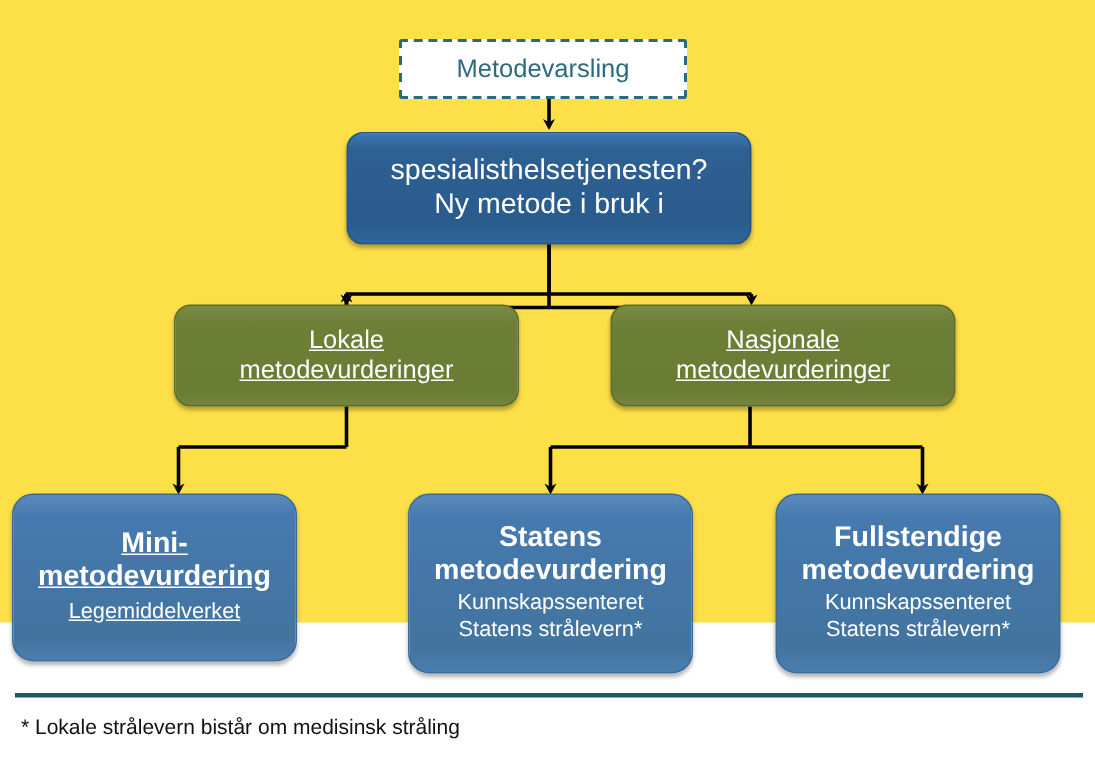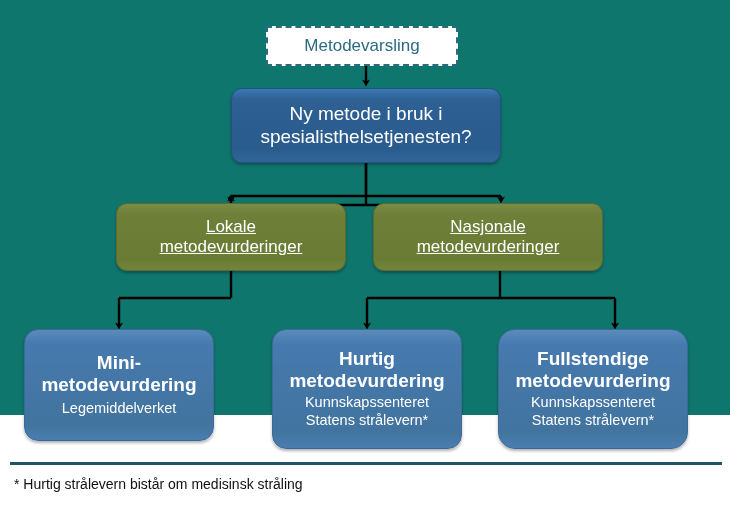--- a/index.html
+++ b/index.html
@@ -10,21 +10,21 @@
   body {
     width: 730px;
     height: 517px;
     font-family: "Liberation Sans", sans-serif;
     overflow: hidden;
   }
   #diagram {
     position: relative;
     width: 730px;
     height: 415px;
-    background: #0f766e;
+    background: #fde047;
   }
 
   
   #connectors {
     position: absolute;
     left: 0;
     top: 0;
     width: 730px;
     height: 517px;
     pointer-events: none;
@@ -74,33 +74,33 @@
     top: 203px;
     height: 68px;
     border-radius: 11px;
     background: linear-gradient(180deg, #7a8c46 0%, #6e7f38 16%, #6a7b34 84%, #73843c 100%);
     border: 1px solid #5d6c2d;
     box-shadow: 0 2px 3px rgba(0,0,0,0.30);
     font-size: 17px;
     text-decoration: underline;
   }
   .node-green.left  { left: 116px; width: 230px; }
-  .node-green.right { left: 373px; width: 230px; }
+  .node-green.right { left: 407px; width: 230px; }
 
   
   .node-blue {
     top: 329px;
     border-radius: 14px;
     background: linear-gradient(180deg, #5a8bbc 0%, #4679ae 13%, #42749f 86%, #4a7eb0 100%);
     border: 1px solid #3a6a97;
     box-shadow: 0 2px 3px rgba(0,0,0,0.30);
   }
-  .node-blue.b1 { left: 24px;  width: 190px; height: 112px; }
+  .node-blue.b1 { left: 8px;  width: 190px; height: 112px; text-decoration: underline; }
   .node-blue.b2 { left: 272px; width: 190px; height: 120px; }
-  .node-blue.b3 { left: 498px; width: 190px; height: 120px; border-radius: 17px; }
+  .node-blue.b3 { left: 517px; width: 190px; height: 120px; }
 
   .title-bold {
     font-weight: bold;
     font-size: 19px;
     line-height: 1.14;
   }
   .sub-line {
     font-weight: normal;
     font-size: 14.5px;
     line-height: 1.24;
@@ -175,22 +175,22 @@
       <path d="M367,298 L367,326" stroke="#000000" stroke-width="2.4" fill="none" marker-end="url(#arrowhead)"></path>
       <path d="M615,298 L615,326" stroke="#000000" stroke-width="2.4" fill="none" marker-end="url(#arrowhead)"></path>
     </g>
   </svg>
 
   <div class="node node-alert">
     <span>Metodevarsling</span>
   </div>
 
   <div class="node node-decision">
+    <span>spesialisthelsetjenesten?</span>
     <span>Ny metode i bruk i</span>
-    <span>spesialisthelsetjenesten?</span>
   </div>
 
   <div class="node node-green left">
     <span>Lokale</span>
     <span>metodevurderinger</span>
   </div>
 
   <div class="node node-green right">
     <span>Nasjonale</span>
     <span>metodevurderinger</span>
@@ -198,33 +198,33 @@
 
   <div class="node node-blue b1">
     <span class="title-bold">Mini-</span>
     <span class="title-bold">metodevurdering</span>
     <span class="sub-group">
       <span class="sub-line">Legemiddelverket</span>
     </span>
   </div>
 
   <div class="node node-blue b2">
-    <span class="title-bold">Hurtig</span>
+    <span class="title-bold">Statens</span>
     <span class="title-bold">metodevurdering</span>
     <span class="sub-group">
       <span class="sub-line" style="display:block">Kunnskapssenteret</span>
       <span class="sub-line" style="display:block">Statens strålevern*</span>
     </span>
   </div>
 
   <div class="node node-blue b3">
     <span class="title-bold">Fullstendige</span>
     <span class="title-bold">metodevurdering</span>
     <span class="sub-group">
       <span class="sub-line" style="display:block">Kunnskapssenteret</span>
       <span class="sub-line" style="display:block">Statens strålevern*</span>
     </span>
   </div>
 
   <div id="footer-rule"></div>
-  <div id="footnote">* Hurtig strålevern bistår om medisinsk stråling</div>
+  <div id="footnote">* Lokale strålevern bistår om medisinsk stråling</div>
 
 </div>
 
 </body></html>

